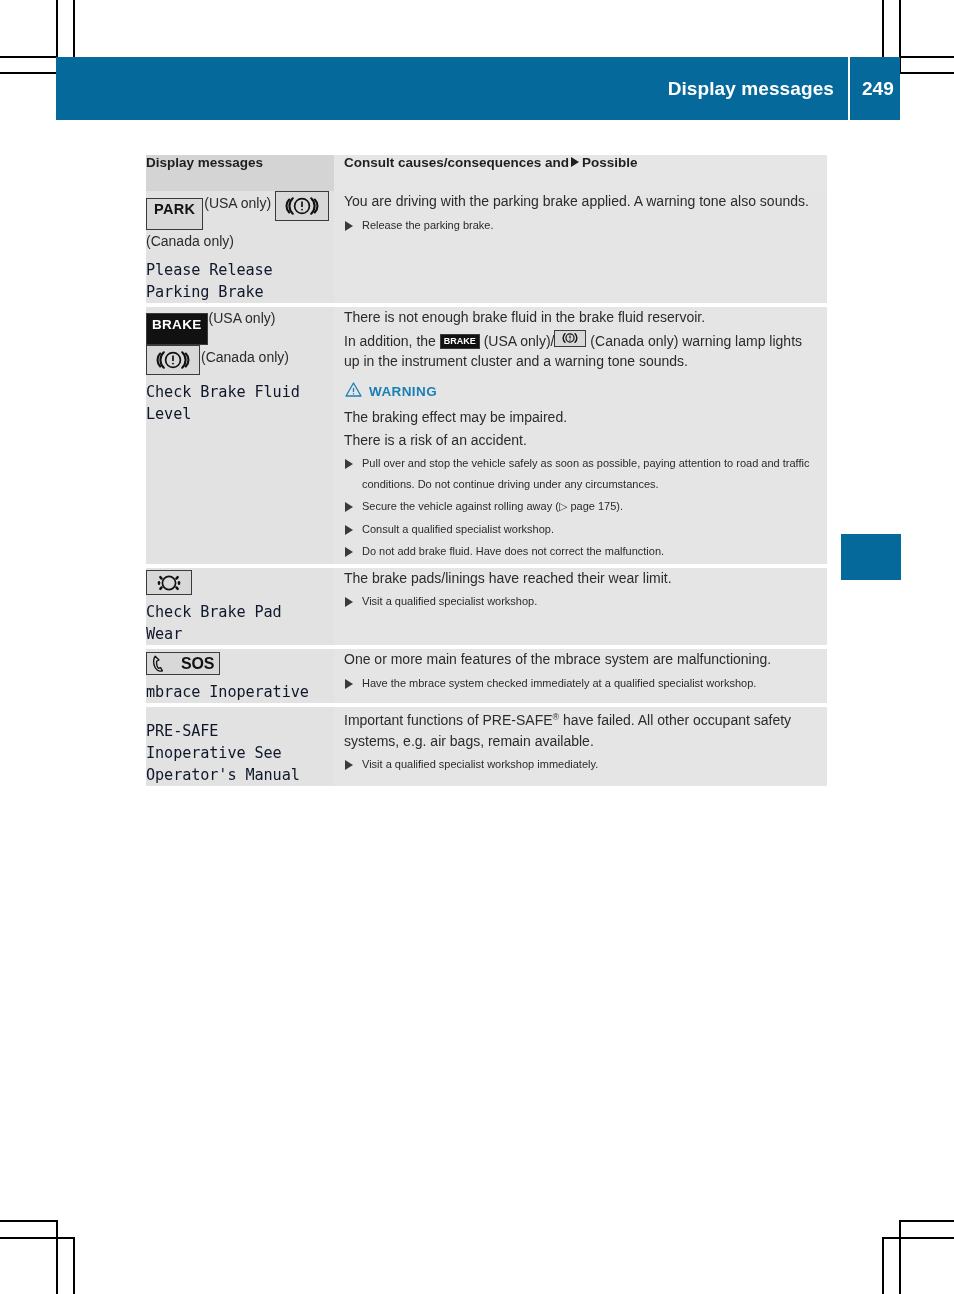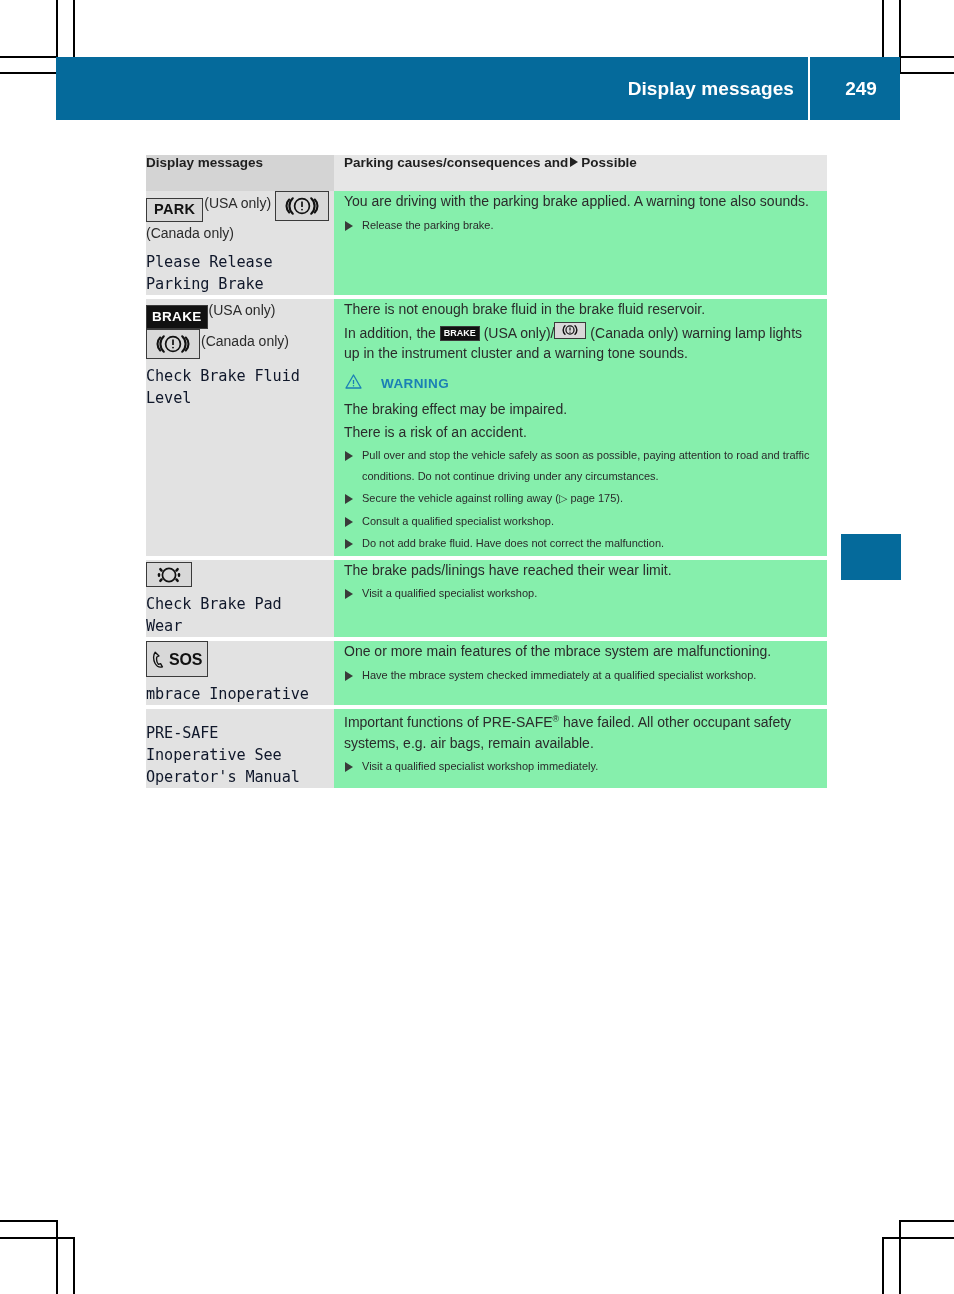--- a/index.html
+++ b/index.html
@@ -39,25 +39,25 @@
   .header-title {
     color: #ffffff;
     font-size: 19px;
     font-weight: bold;
     letter-spacing: 0.1px;
     line-height: 1;
     padding-bottom: 1px;
   }
   .header-page-block {
     background: #056a9b;
-    width: 92px;
+    width: 52px;
     height: 63px;
     display: flex;
     align-items: center;
-    justify-content: center;
+    justify-content: flex-start;
     padding-left: 12px;
     border-left: 2px solid #ffffff;
   }
   .header-page {
     color: #ffffff;
     font-size: 19px;
     font-weight: bold;
     line-height: 1;
     padding-bottom: 1px;
   }
@@ -111,40 +111,40 @@
     background: #e6e6e6;
     padding-left: 10px;
   }
 
   tbody td {
     background: #e2e2e2;
     border-bottom: 4px solid #ffffff;
     padding: 11px 10px 14px 9px;
   }
   tbody td.cell-right {
-    background: #86efac;
+    background: #e5e5e5;
     padding-left: 10px;
     padding-right: 6px;
   }
   tbody tr:last-child td { border-bottom: none; }
 
   
   .lead-line {
     font-size: 14px;
     line-height: 23px;
     color: #2b2b2b;
   }
   .lead-line .paren { white-space: nowrap; }
 
   .sym {
     display: inline-block;
     vertical-align: -6px;
     border: 1.6px solid #3a3a3a;
     background: #d8d8d8;
-    height: 24px;
+    height: 32px;
     line-height: 21px;
     padding: 0 7px;
     font-size: 14.5px;
     font-weight: bold;
     letter-spacing: 0.3px;
     color: #111;
     margin-right: 1px;
   }
   .sym.invert {
     background: #111;
@@ -161,24 +161,24 @@
     align-items: center;
     justify-content: center;
     min-width: 54px;
   }
   .sym.glyphbox-sm {
     height: 25px;
     min-width: 46px;
     padding: 0 4px;
   }
   .sym.sos {
-    height: 36px;
+    height: 23px;
     display: inline-flex;
     align-items: center;
-    gap: 2px;
+    gap: 14px;
     padding: 0 5px;
     vertical-align: -8px;
   }
   .sym.sos .sostext {
     font-size: 16px;
     font-weight: bold;
     letter-spacing: -0.2px;
   }
 
   .mono-msg {
@@ -217,21 +217,21 @@
   
   .para {
     font-size: 14px;
     line-height: 20.5px;
     color: #2b2b2b;
     margin: 0 0 2px 0;
   }
   .warnhead {
     display: flex;
     align-items: center;
-    gap: 19px;
+    gap: 7px;
     margin: 11px 0 6px 1px;
   }
   .warnhead .wtext {
     color: #1a7fb5;
     font-weight: bold;
     font-size: 13.5px;
     letter-spacing: 0.4px;
   }
   ul.bullets {
     list-style: none;
@@ -303,21 +303,21 @@
 
 <table class="msg-table">
   <colgroup>
     <col class="col-left">
       <col class="col-right">
   </colgroup>
   <thead>
     <tr>
       <th>Display messages</th>
       <th class="hdr-right">
-        <span>Parking causes/consequences and</span><span class="hdr-arrow"></span><span>Possible</span>
+        <span>Consult causes/consequences and</span><span class="hdr-arrow"></span><span>Possible</span>
       </th>
     </tr>
   </thead>
   <tbody>
 
     <tr>
       <td>
         <div class="lead-line">
           <span class="sym">PARK</span><span class="paren">(USA only)</span>
           <span class="sym glyphbox">

